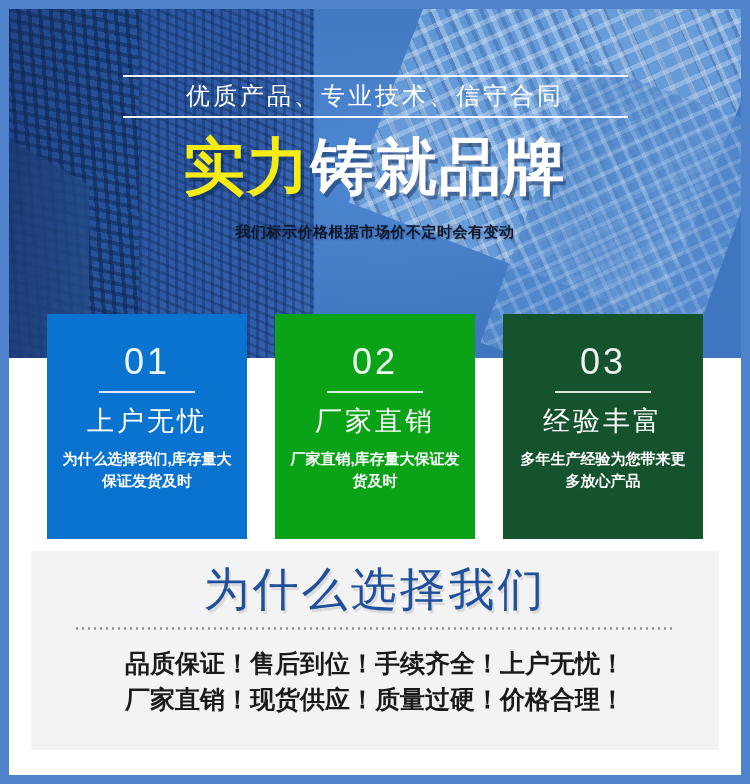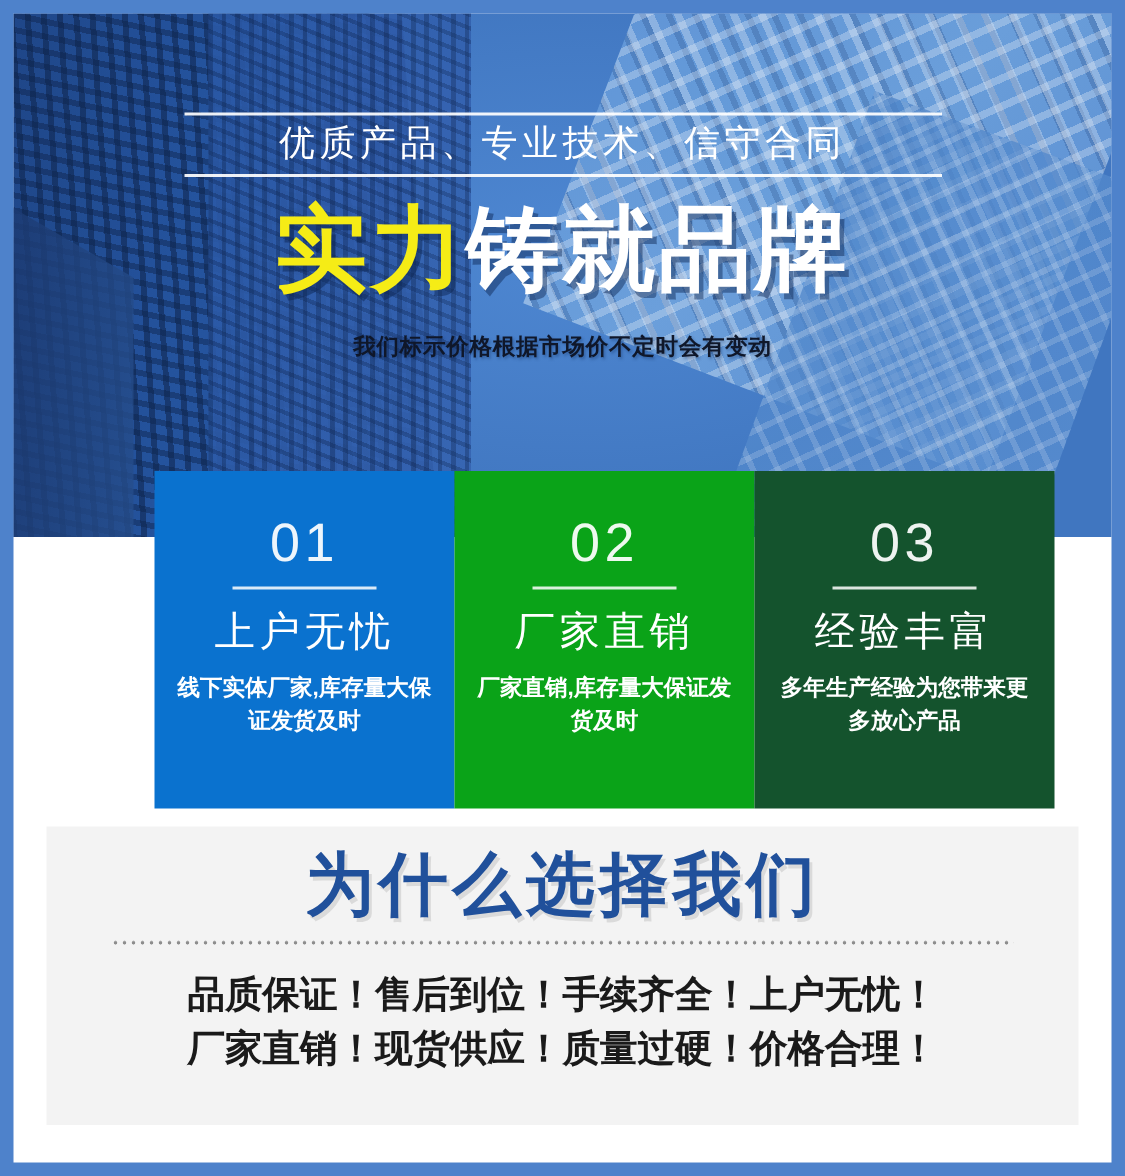--- a/index.html
+++ b/index.html
@@ -157,21 +157,21 @@
   }
 
   
   .cards {
     position: absolute;
     left: 47px;
     top: 314px;
     width: 656px;
     height: 276px;
     display: flex;
-    justify-content: flex-end;
+    justify-content: space-between;
     z-index: 12;
   }
   .card {
     width: 200px;
     height: 225px;
     position: relative;
     display: flex;
     flex-direction: column;
     align-items: center;
     color: #ffffff;
@@ -222,21 +222,21 @@
     height: 199px;
     background: #f3f3f3;
     z-index: 8;
     display: flex;
     flex-direction: column;
     align-items: center;
   }
   .why-title {
     margin-top: 14px;
     font-size: 46px;
-    font-weight: 700;
+    font-weight: 400;
     letter-spacing: 3px;
     color: #20509b;
     line-height: 1.05;
     white-space: nowrap;
     text-shadow: 2px 3px 0 rgba(0,0,0,.10);
   }
   .dotted {
     margin-top: 14px;
     width: 602px;
     height: 3px;
@@ -282,21 +282,21 @@
       </div>
     </div>
   </div>
 
   <div class="cards">
 
     <div class="card card-blue">
       <div class="card-num">01</div>
       <div class="card-rule"></div>
       <div class="card-title">上户无忧</div>
-      <div class="card-desc">线下实体厂家,库存量大保证发货及时</div>
+      <div class="card-desc">为什么选择我们,库存量大保证发货及时</div>
     </div>
 
     <div class="card card-green">
       <div class="card-num">02</div>
       <div class="card-rule"></div>
       <div class="card-title">厂家直销</div>
       <div class="card-desc">厂家直销,库存量大保证发货及时</div>
     </div>
 
     <div class="card card-orange">

